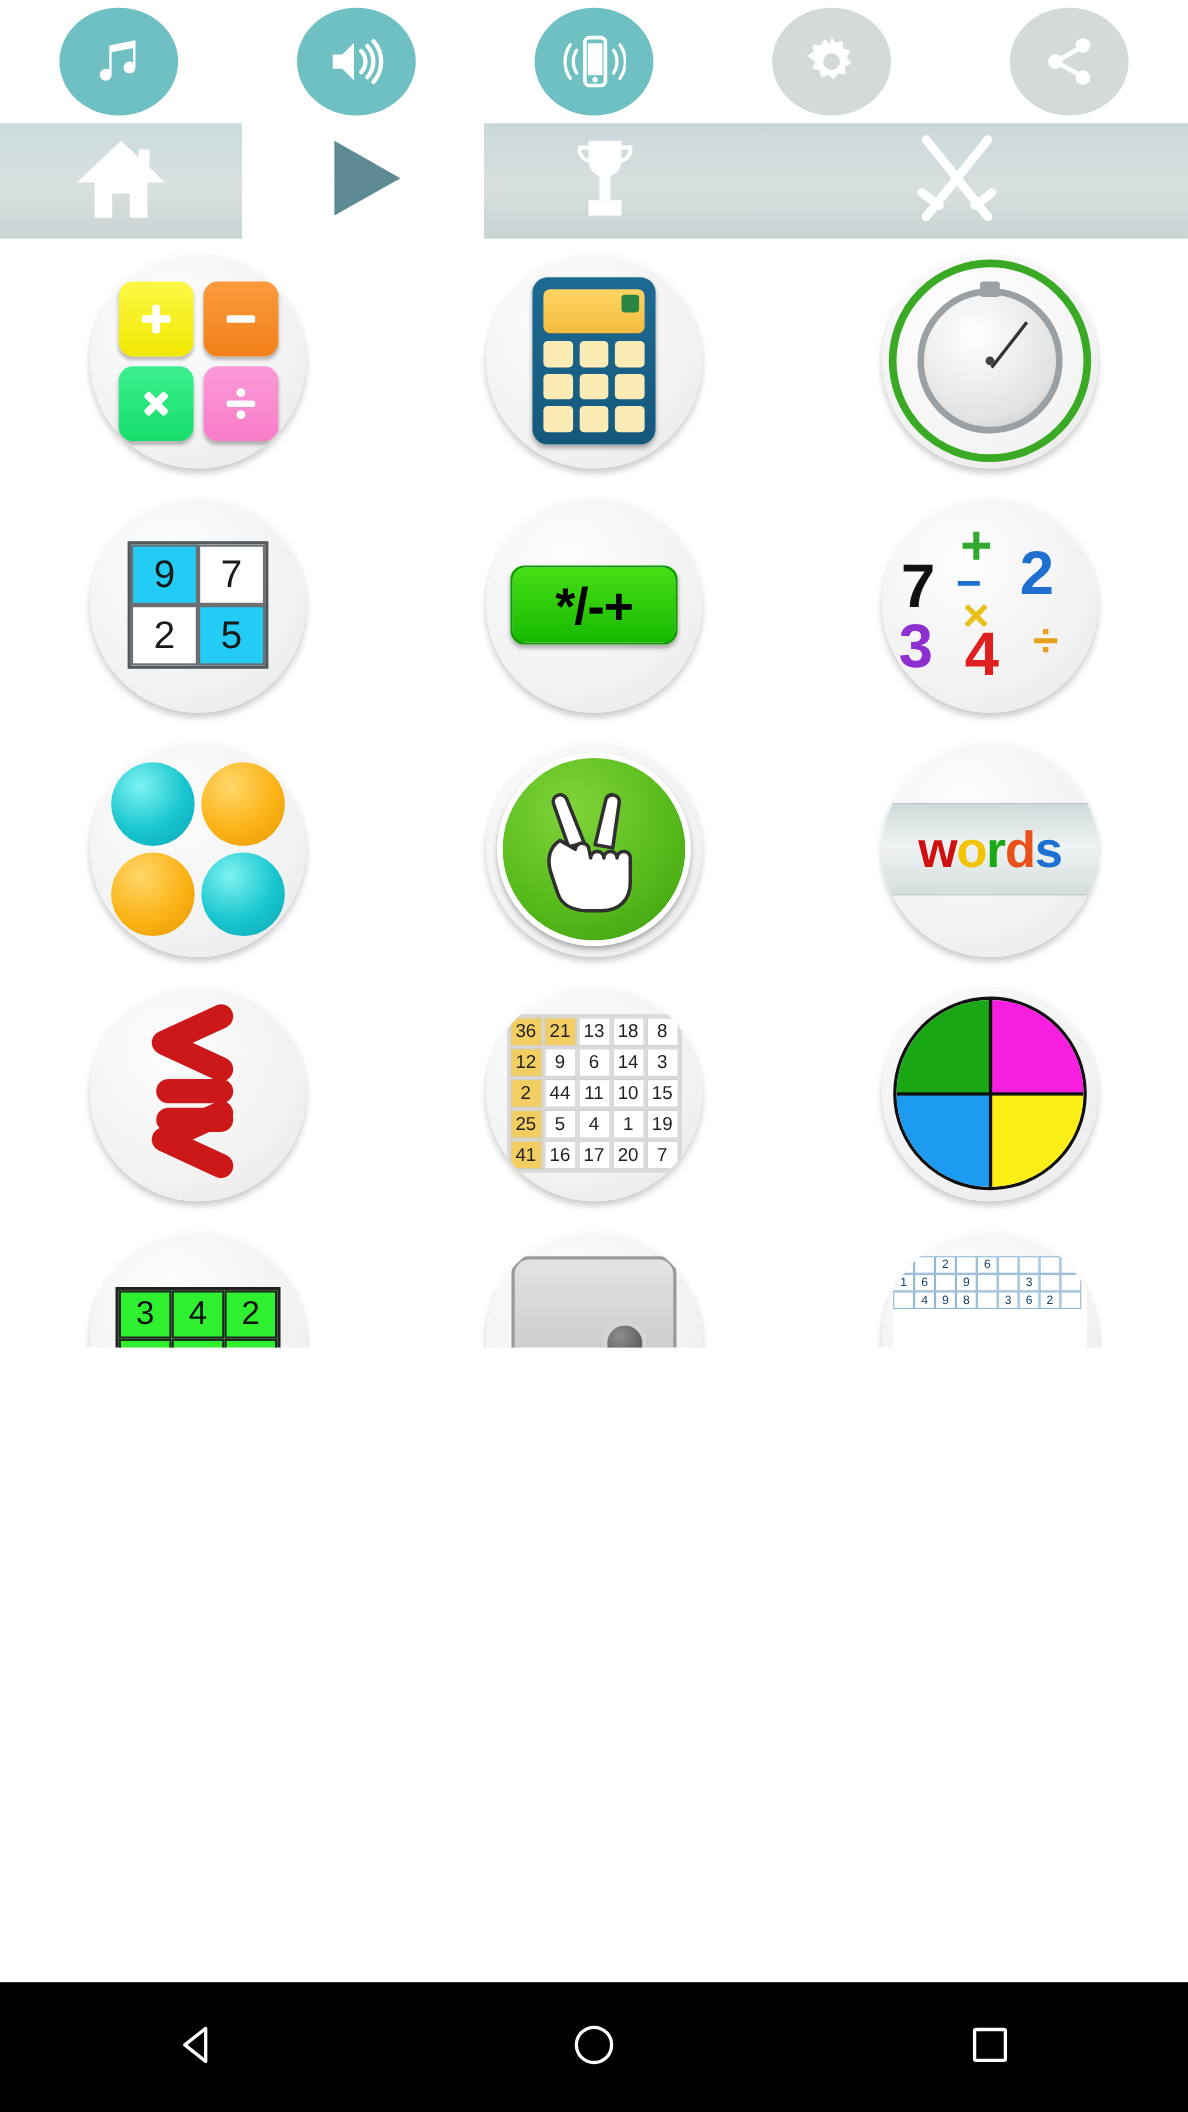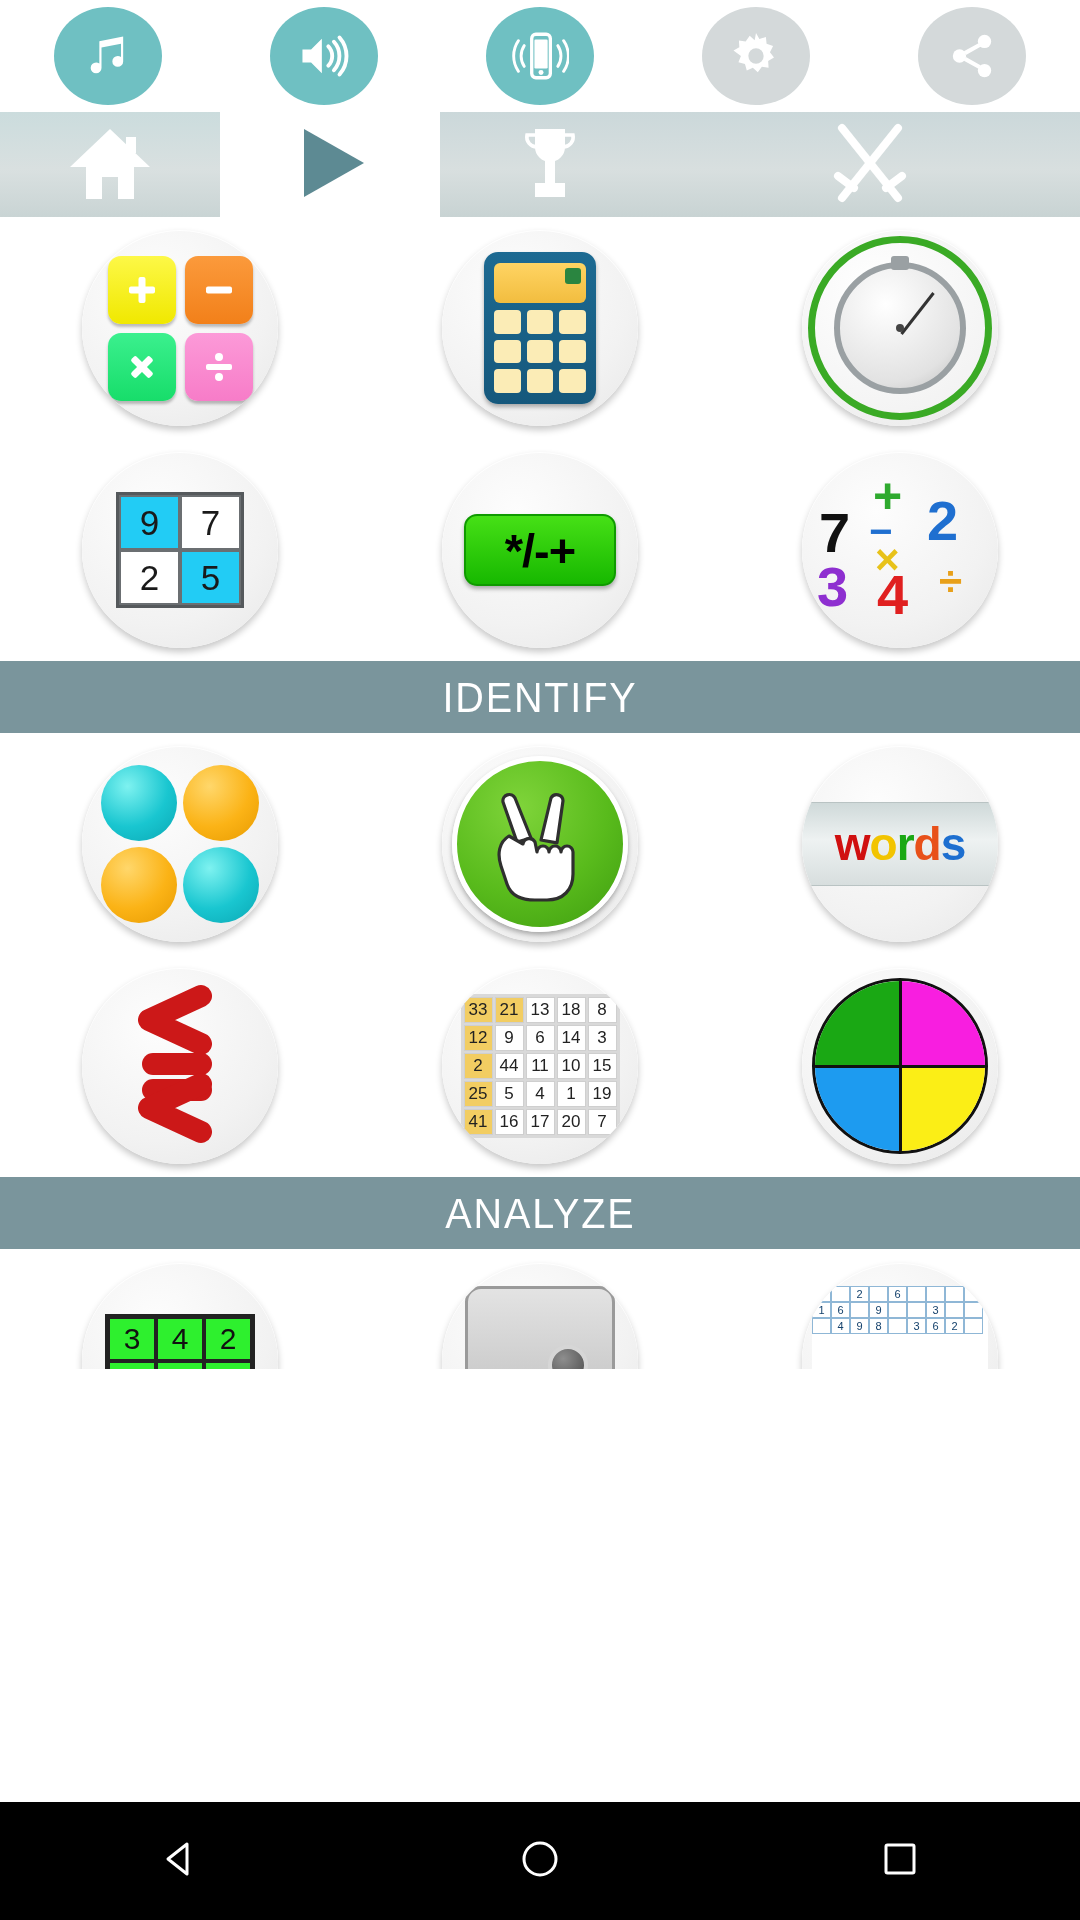--- a/index.html
+++ b/index.html
@@ -367,23 +367,20 @@
           <span style="left:54px; top:36px; font-size:40px; color:#1f6fd0;">−</span>
           <span style="left:60px; top:64px; font-size:42px; color:#e8c21a;">×</span>
           <span style="left:2px;  top:84px; font-size:56px; color:#8e2fd0;">3</span>
           <span style="left:62px; top:92px; font-size:56px; color:#e02020;">4</span>
           <span style="left:124px;top:86px; font-size:42px; color:#e8a01a;">÷</span>
         </div>
       </div>
     </div>
   </div>
 
-  <div class="section-band">
-    <span class="label">IDENTIFY</span>
-  </div>
 
   <div class="tile-grid">
 
     <div class="tile">
       <div class="disc">
         <div class="spheres">
           <div class="sphere cyan"></div>
           <div class="sphere amber"></div>
           <div class="sphere amber"></div>
           <div class="sphere cyan"></div>
@@ -426,21 +423,21 @@
             <path d="M24 53 H48"></path>
             <path d="M48 50 L22 62 L48 74"></path>
           </svg>
         </span>
       </div>
     </div>
 
     <div class="tile">
       <div class="disc">
         <div class="bingo">
-          <div class="hl">33</div>
+          <div class="hl">36</div>
           <div class="hl">21</div>
           <div>13</div>
           <div>18</div>
           <div>8</div>
 
           <div class="hl">12</div>
           <div>9</div>
           <div>6</div>
           <div>14</div>
           <div>3</div>
@@ -473,23 +470,20 @@
           <div class="q q2"></div>
           <div class="q q3"></div>
           <div class="q q4"></div>
           <div class="hline"></div>
           <div class="vline"></div>
         </div>
       </div>
     </div>
   </div>
 
-  <div class="section-band">
-    <span class="label">ANALYZE</span>
-  </div>
 
   <div class="tile-grid">
 
     <div class="tile tile-clip">
       <div class="disc" style="margin-top:14px">
         <div class="grid3">
           <div>3</div>
           <div>4</div>
           <div>2</div>
           <div>6</div>

